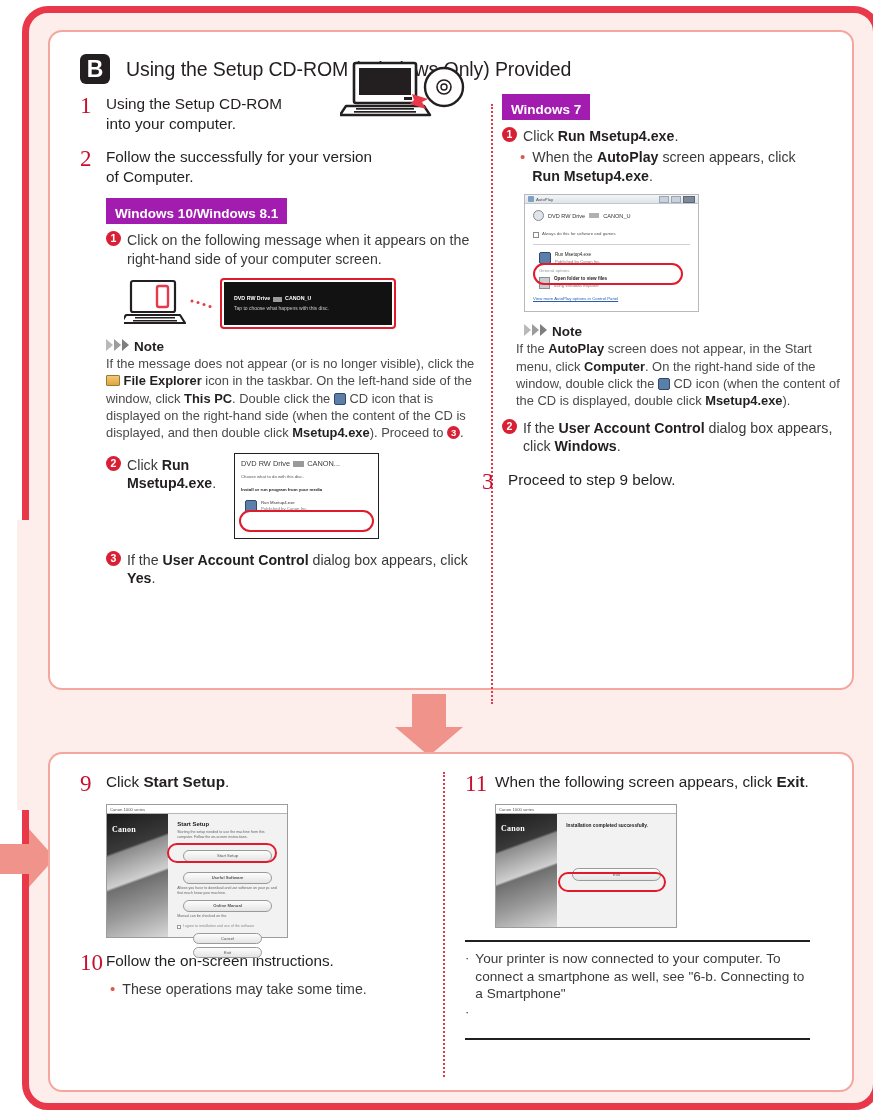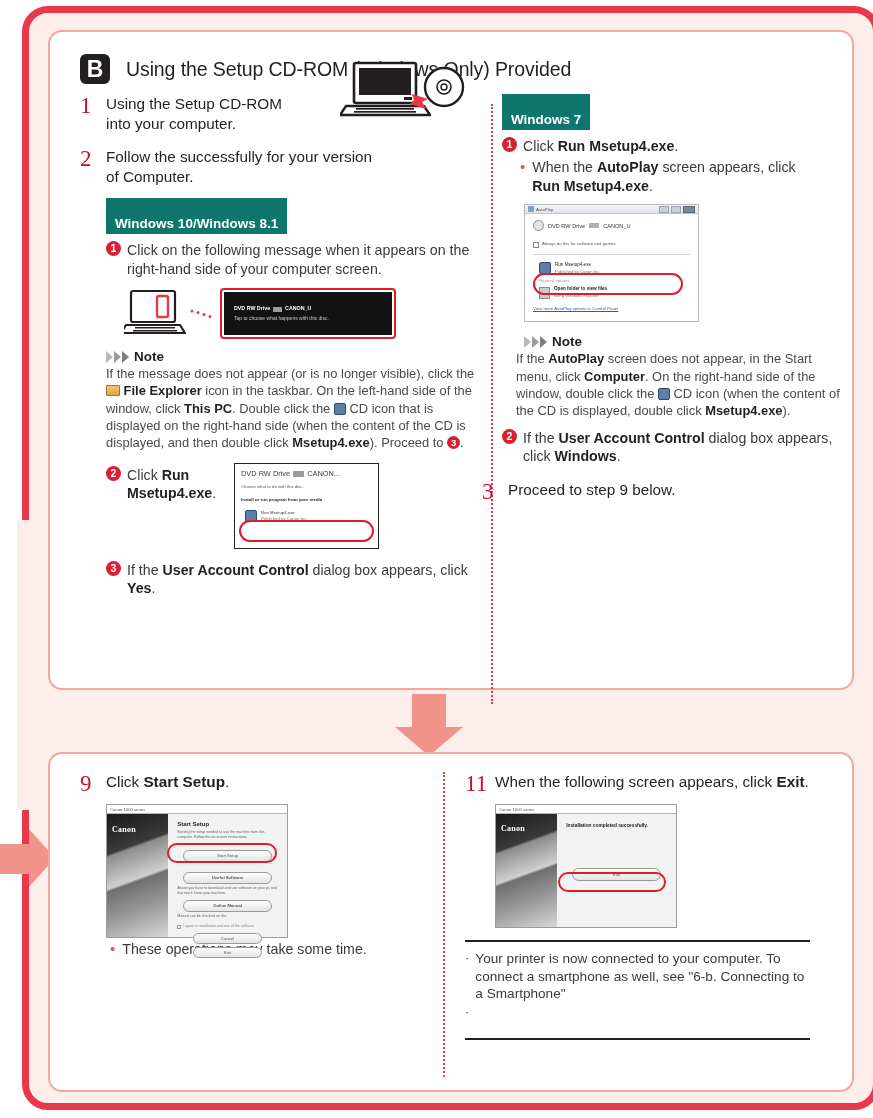--- a/index.html
+++ b/index.html
@@ -87,43 +87,43 @@
   .step-num {
     color: #c8102e; font-size: 23px; line-height: 1.05;
     width: 26px; flex: 0 0 26px; text-align: left;
     font-family: "Liberation Serif", serif;
   }
   .step-body { flex: 1; font-size: 15.3px; line-height: 1.28; color: #231f20; }
   .step-body b { font-weight: bold; }
 
   
   .os-badge {
-    display: inline-block; background: #0f766e; color: #fff;
-    font-size: 13.5px; font-weight: bold; padding: 18px 9px 3px 9px;
+    display: inline-block; background: #a21caf; color: #fff;
+    font-size: 13.5px; font-weight: bold; padding: 8px 9px 3px 9px;
     margin: 7px 0 4px 0;
   }
 
   
   .cnum {
     display: inline-block; width: 15px; height: 15px; border-radius: 50%;
     background: #d81f33; color: #fff; font-size: 10.5px; font-weight: bold;
     line-height: 15px; text-align: center; vertical-align: 1px;
     font-family: "Liberation Sans", sans-serif;
   }
   .sub { display: flex; gap: 6px; margin: 3px 0 3px 0; }
   .sub-body { flex: 1; font-size: 14.2px; line-height: 1.3; color: #3a3a3a; }
   .sub-body b { color: #231f20; }
 
   .bullet-row { display: flex; gap: 7px; margin: 2px 0 2px 18px; }
   .bullet-dot { color: #e0594f; font-size: 15px; line-height: 1.15; }
   .bullet-txt { flex: 1; font-size: 14.2px; line-height: 1.3; color: #3a3a3a; }
   .bullet-txt b { color: #231f20; }
 
   
-  .note-head { display: flex; align-items: center; gap: 5px; margin: 7px 0 1px 0; }
+  .note-head { display: flex; gap: 5px; margin: 7px 0 1px 0; }
   .chev { display: flex; gap: 1px; }
   .chev i {
     display: block; width: 0; height: 0;
     border-top: 6px solid transparent; border-bottom: 6px solid transparent;
     border-left: 7px solid #b9b9b9;
   }
   .chev i:nth-child(2) { border-left-color: #9c9c9c; }
   .chev i:nth-child(3) { border-left-color: #7e7e7e; }
   .note-label { font-size: 13.5px; font-weight: bold; color: #231f20; }
   .note-txt { font-size: 12.9px; line-height: 1.33; color: #4a4a4a; }
@@ -467,20 +467,24 @@
                 <span class="ss-p" style="color:#8a8a8a">I agree to installation and use of the software</span>
               </div>
               <div class="ss-btn" style="margin:4px 16px 0 16px;padding:2px 0">Cancel</div>
               <div class="ss-btn" style="margin:3px 16px 0 16px;padding:2px 0">Exit</div>
             </div>
           </div>
           <div class="redring" style="left:60px;top:29px;width:110px;height:20px"></div>
         </div>
       </div>
 
+      <div class="step" style="margin-top:13px">
+        <div class="step-num">10</div>
+        <div class="step-body">Follow the on-screen instructions.</div>
+      </div>
       <div class="bullet-row" style="margin-left:30px">
         <div class="bullet-dot">•</div>
         <div class="bullet-txt">These operations may take some time.</div>
       </div>
     </div>
 
     <div style="position:absolute;left:415px;top:18px;width:375px">
       <div class="step">
         <div class="step-num" style="width:30px;flex:0 0 30px">11</div>
         <div class="step-body">

